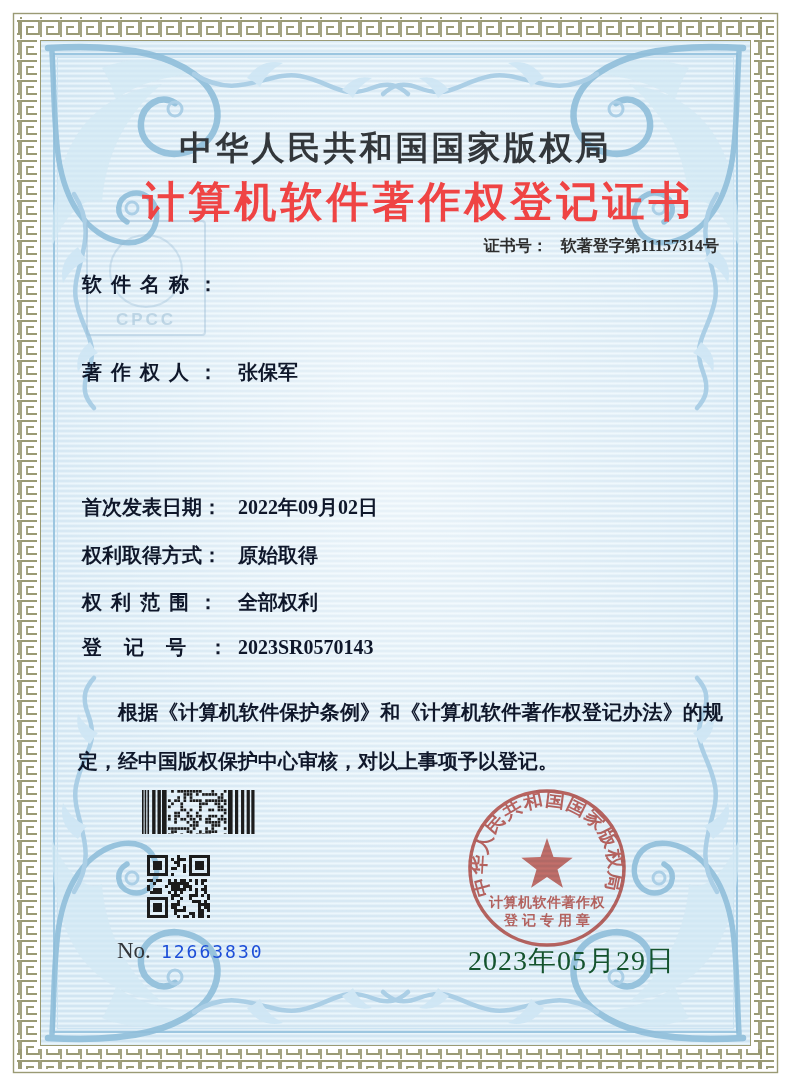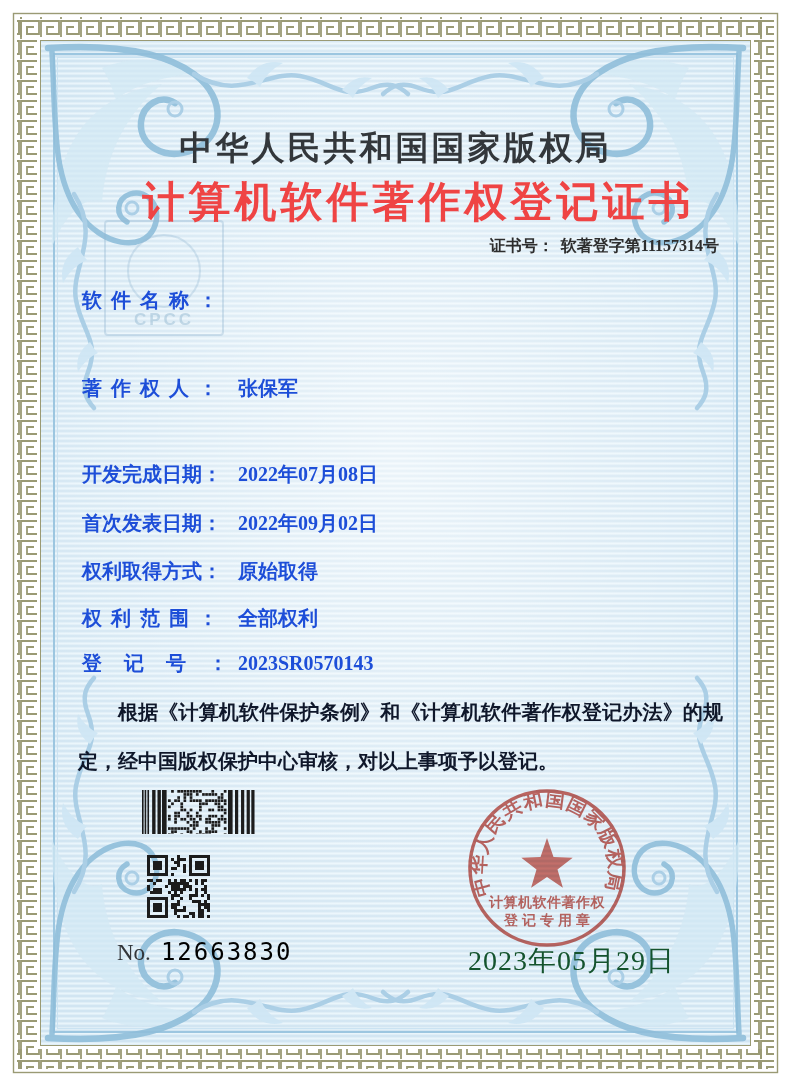--- a/index.html
+++ b/index.html
@@ -3,21 +3,21 @@
 <meta charset="utf-8">
 <style>
   html,body{margin:0;padding:0;background:#9a9a9a;}
   .page{
     position:relative;width:791px;height:1086px;background:#ffffff;
     font-family:"Liberation Serif","DejaVu Serif",serif;overflow:hidden;
   }
   .border-svg{position:absolute;left:0;top:0;z-index:0;}
   
   .watermark{
-    position:absolute;left:104px;top:220px;width:116px;height:112px;z-index:1;
+    position:absolute;left:86px;top:220px;width:116px;height:112px;z-index:1;
     border:2px solid rgba(150,185,210,.38);border-radius:4px;
     display:flex;flex-direction:column;align-items:center;justify-content:flex-end;
   }
   .watermark .wm-circle{
     position:absolute;left:21px;top:12px;width:70px;height:70px;border-radius:50%;
     border:2px solid rgba(150,185,210,.34);
   }
   .watermark .wm-text{
     font-family:"Liberation Sans","DejaVu Sans",sans-serif;font-weight:bold;
     font-size:17px;letter-spacing:3px;color:rgba(150,185,210,.5);margin-bottom:4px;
@@ -27,40 +27,40 @@
     font-size:33px;font-weight:700;letter-spacing:3px;color:#33373b;
   }
   .cert-title{
     position:absolute;left:0;top:174px;width:100%;text-align:center;z-index:2;
     font-size:42px;font-weight:700;letter-spacing:4px;color:#ef4444;padding-left:23px;
   }
   .cert-no{
     position:absolute;right:72px;top:236px;z-index:2;
     font-size:16px;font-weight:700;color:#2d2d2d;
   }
-  .cert-no .cert-no-value{margin-left:7px;}
+  .cert-no .cert-no-value{margin-left:13px;}
   .row{
-    position:absolute;left:82px;display:flex;z-index:2;color:#1d4ed8;
-    font-size:20px;font-weight:700;line-height:28px;margin-top:16px;
+    position:absolute;left:82px;display:flex;z-index:2;color:#0f172a;
+    font-size:20px;font-weight:700;line-height:28px;
   }
   .lbl{width:156px;flex:none;white-space:nowrap;}
   .ls4{letter-spacing:9px;}
   .ls3{letter-spacing:22px;}
   .val{white-space:pre-line;max-width:505px;}
   .statement{
     position:absolute;left:78px;top:688px;width:645px;z-index:2;
     font-size:20px;font-weight:700;color:#0f172a;line-height:49px;
     text-indent:2em;text-align:justify;
   }
   .barcode{position:absolute;left:142px;top:790px;z-index:2;}
   .qr{position:absolute;left:147px;top:855px;z-index:2;}
   .serial{position:absolute;left:117px;top:938px;z-index:2;font-size:23px;color:#33363a;}
   .serial .serial-num{
     font-family:"DejaVu Sans Mono","Liberation Mono",monospace;
-    font-size:24px;letter-spacing:2px;color:#000000;margin-left:10px;
+    font-size:18px;letter-spacing:2px;color:#1d4ed8;margin-left:10px;
   }
   .seal{position:absolute;left:457px;top:778px;z-index:3;mix-blend-mode:multiply;opacity:.88;}
   .issue-date{
     position:absolute;left:468px;top:942px;z-index:2;
     font-size:28px;font-weight:400;color:#14532d;letter-spacing:1px;
   }
 </style>
 </head>
 <body>
 
@@ -128,24 +128,20 @@
   <div class="cert-no">
     <span>证书号：</span><span class="cert-no-value">软著登字第11157314号</span>
   </div>
 
   <div class="row" style="top:270px">
     <span class="lbl ls4">软件名称：</span>
   </div>
   <div class="row" style="top:358px">
     <span class="lbl ls4">著作权人：</span>
     <span class="val">张保军</span>
-  </div>
-  <div class="row" style="top:444px">
-    <span class="lbl">开发完成日期：</span>
-    <span class="val">2022年07月08日</span>
   </div>
   <div class="row" style="top:493px">
     <span class="lbl">首次发表日期：</span>
     <span class="val">2022年09月02日</span>
   </div>
   <div class="row" style="top:541px">
     <span class="lbl">权利取得方式：</span>
     <span class="val">原始取得</span>
   </div>
   <div class="row" style="top:588px">

